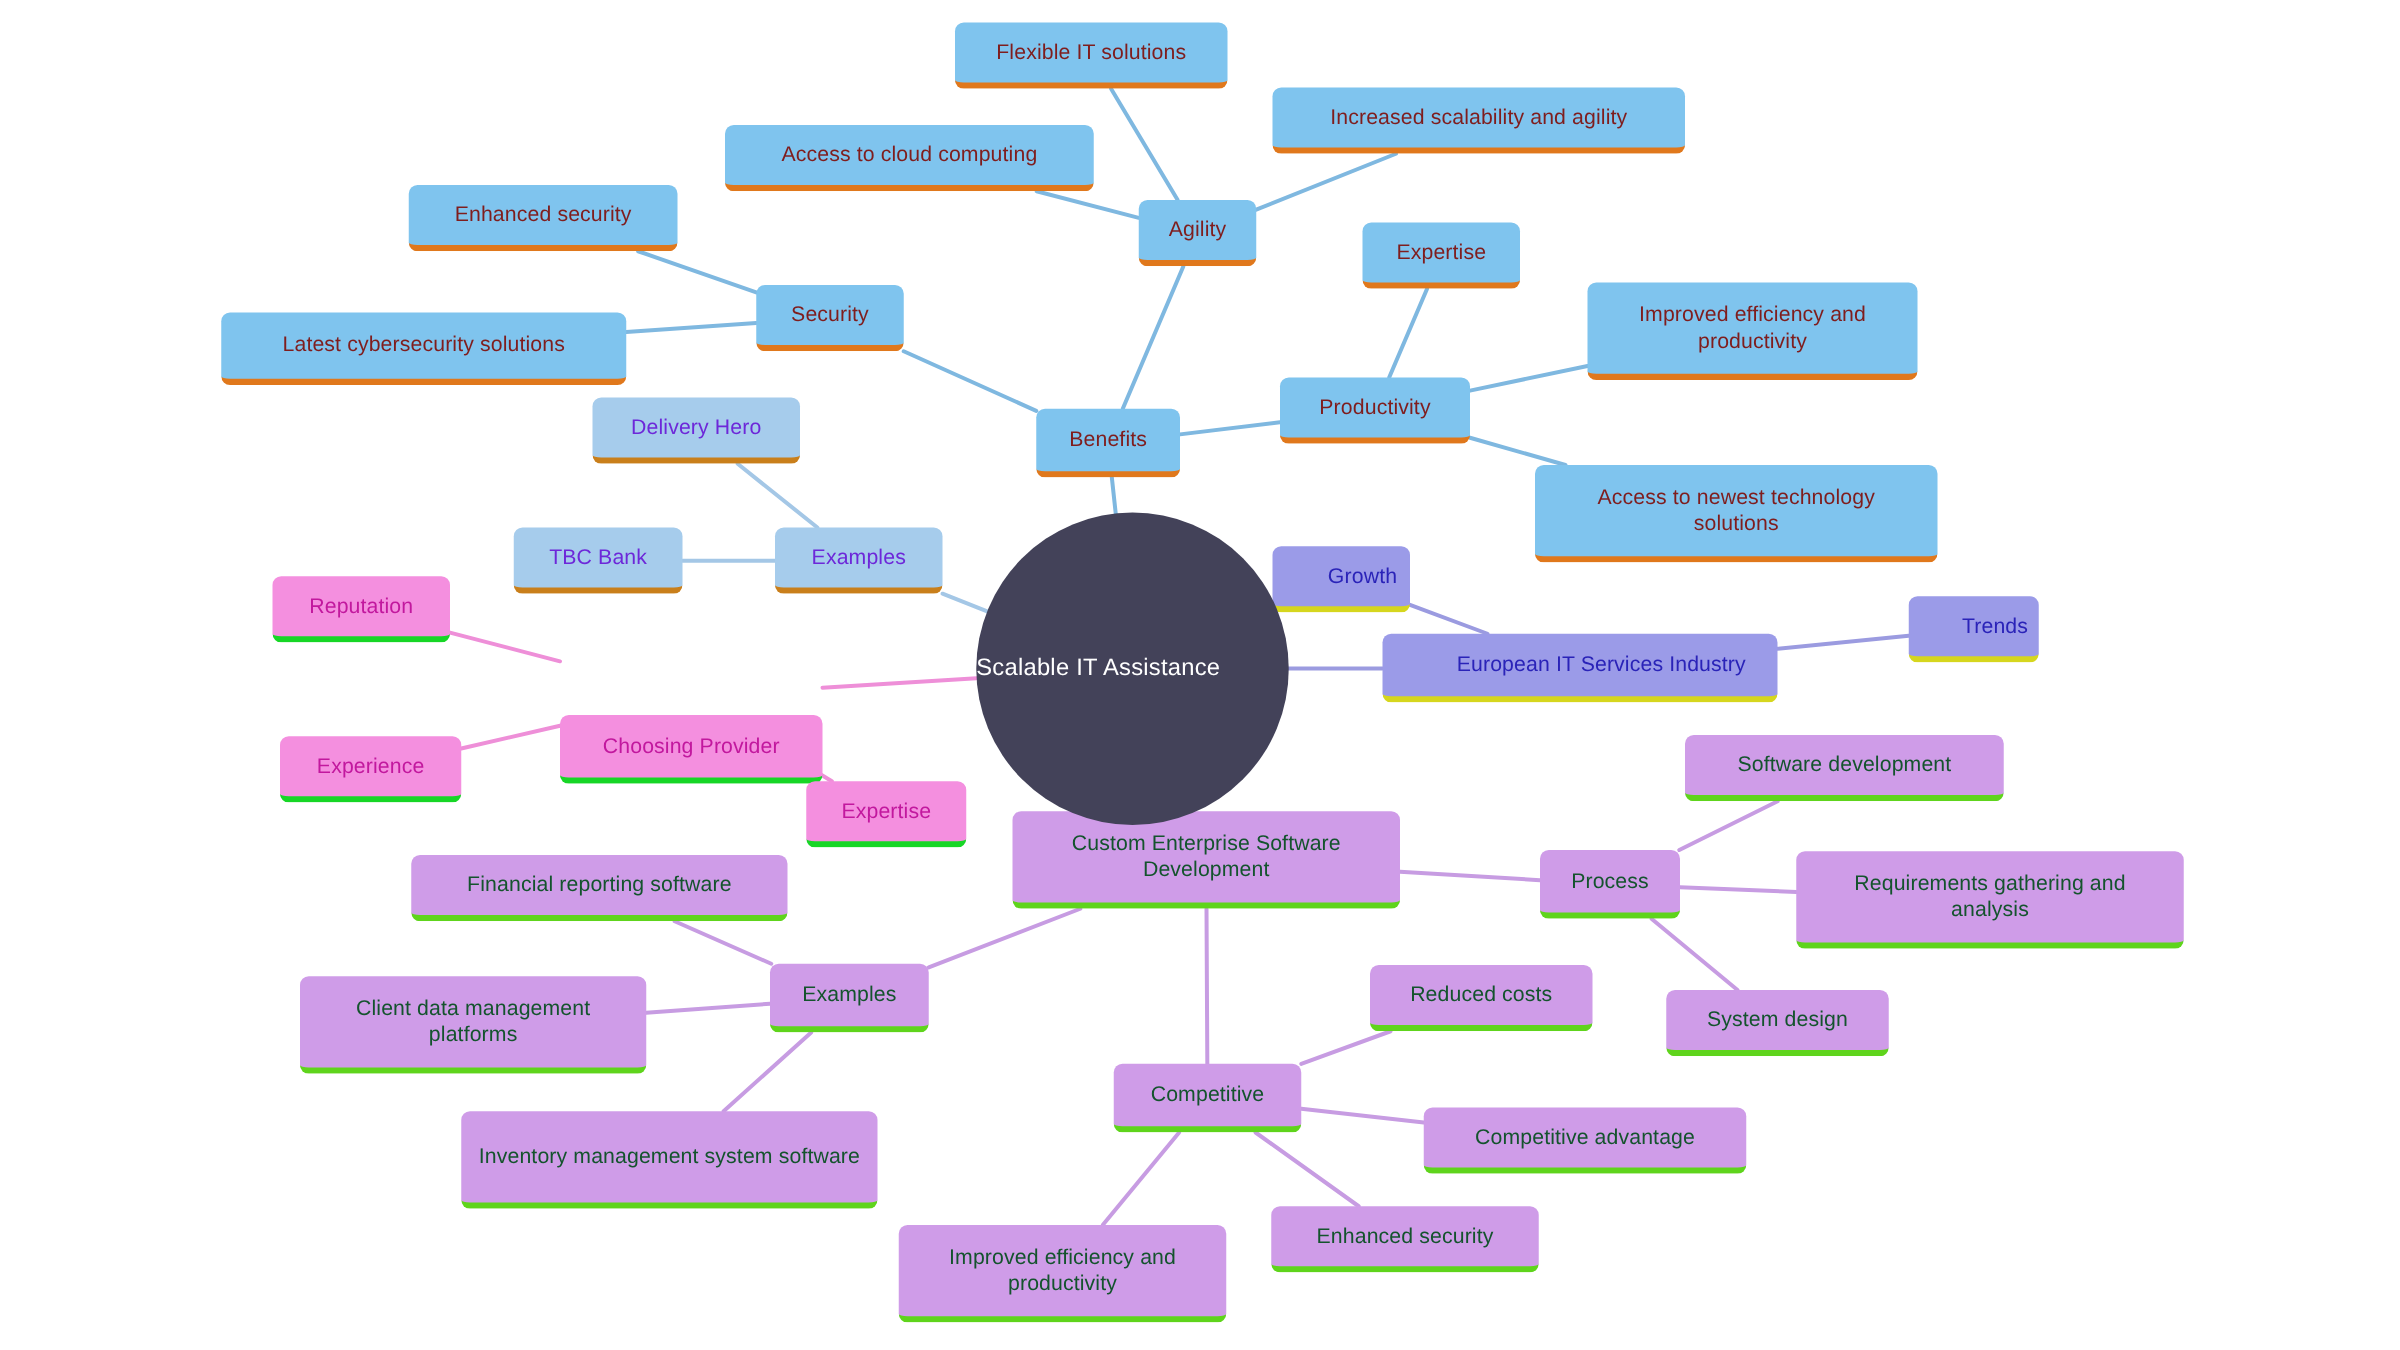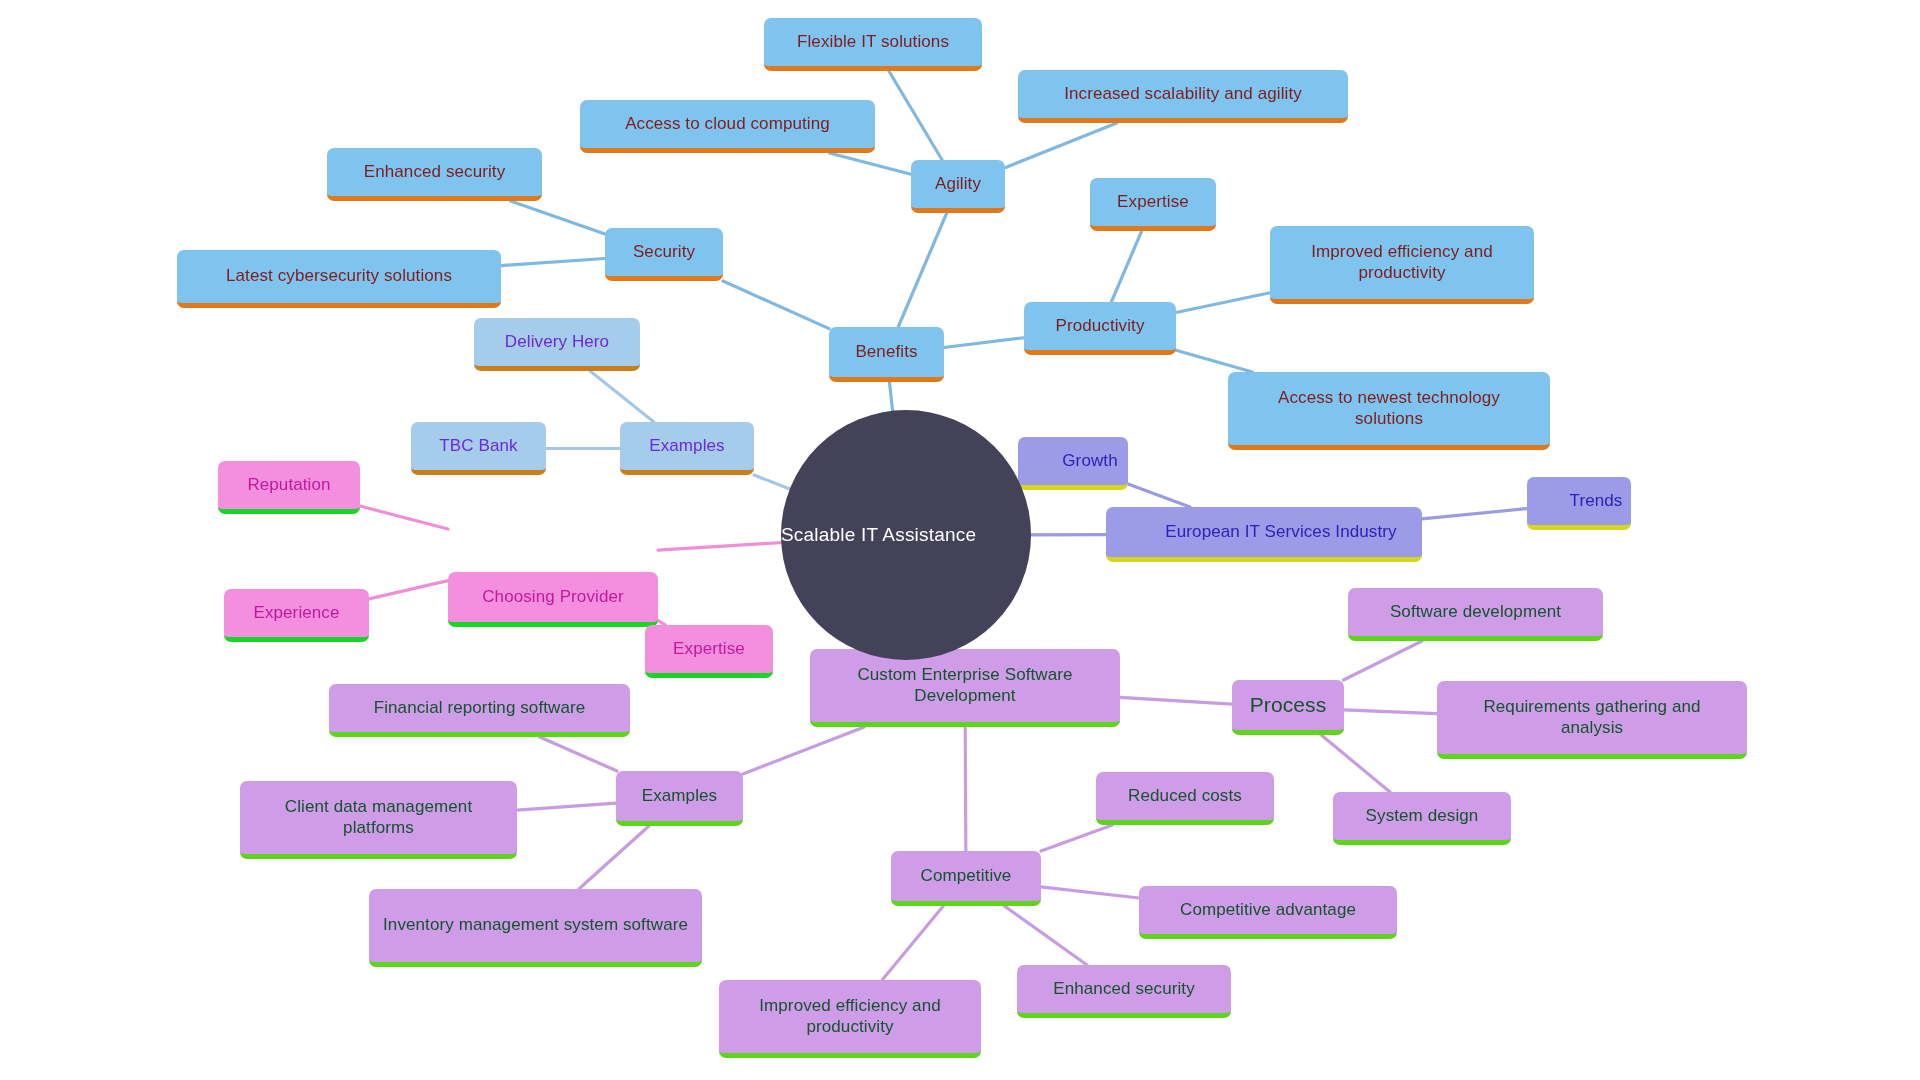--- a/index.html
+++ b/index.html
@@ -142,21 +142,21 @@
       <div class="node n-blue2" style="left: 474px; top: 318px; width: 166px; height: 53px; font-size: 17px;"><span>Delivery Hero</span></div>
       <div class="node n-blue2" style="left: 411px; top: 422px; width: 135px; height: 53px; font-size: 17px;"><span>TBC Bank</span></div>
       <div class="node n-pink" style="left: 448px; top: 529px; width: 210px; height: 55px; font-size: 17px; margin-top: 43px;"><span>Choosing Provider</span></div>
       <div class="node n-pink" style="left: 218px; top: 461px; width: 142px; height: 53px; font-size: 17px;"><span>Reputation</span></div>
       <div class="node n-pink" style="left: 224px; top: 589px; width: 145px; height: 53px; font-size: 17px;"><span>Experience</span></div>
       <div class="node n-pink" style="left: 645px; top: 625px; width: 128px; height: 53px; font-size: 17px;"><span>Expertise</span></div>
       <div class="node n-peri" style="left: 1106px; top: 507px; width: 316px; height: 55px; font-size: 17px;"><span>European IT Services Industry</span></div>
       <div class="node n-peri" style="left: 1018px; top: 437px; width: 110px; height: 53px; font-size: 17px;"><span>Growth</span></div>
       <div class="node n-peri" style="left: 1527px; top: 477px; width: 104px; height: 53px; font-size: 17px;"><span>Trends</span></div>
       <div class="node n-orchid" style="left: 810px; top: 649px; width: 310px; height: 78px; font-size: 17px;"><span>Custom Enterprise Software Development</span></div>
-      <div class="node n-orchid" style="left: 1232px; top: 680px; width: 112px; height: 55px; font-size: 21px;"><span>Process</span></div>
+      <div class="node n-orchid" style="left: 1232px; top: 680px; width: 112px; height: 55px; font-size: 17px;"><span>Process</span></div>
       <div class="node n-orchid" style="left: 1348px; top: 588px; width: 255px; height: 53px; font-size: 17px;"><span>Software development</span></div>
       <div class="node n-orchid" style="left: 1437px; top: 681px; width: 310px; height: 78px; font-size: 17px;"><span>Requirements gathering and analysis</span></div>
       <div class="node n-orchid" style="left: 1333px; top: 792px; width: 178px; height: 53px; font-size: 17px; text-align: center;"><span>System design</span></div>
       <div class="node n-orchid" style="left: 616px; top: 771px; width: 127px; height: 55px; font-size: 17px;"><span>Examples</span></div>
       <div class="node n-orchid" style="left: 329px; top: 684px; width: 301px; height: 53px; font-size: 17px;"><span>Financial reporting software</span></div>
       <div class="node n-orchid" style="left: 240px; top: 781px; width: 277px; height: 78px; font-size: 17px;"><span>Client data management platforms</span></div>
       <div class="node n-orchid" style="left: 369px; top: 889px; width: 333px; height: 78px; font-size: 17px;"><span>Inventory management system software</span></div>
       <div class="node n-orchid" style="left: 891px; top: 851px; width: 150px; height: 55px; font-size: 17px;"><span>Competitive</span></div>
       <div class="node n-orchid" style="left: 1096px; top: 772px; width: 178px; height: 53px; font-size: 17px;"><span>Reduced costs</span></div>
       <div class="node n-orchid" style="left: 1139px; top: 886px; width: 258px; height: 53px; font-size: 17px;"><span>Competitive advantage</span></div>

